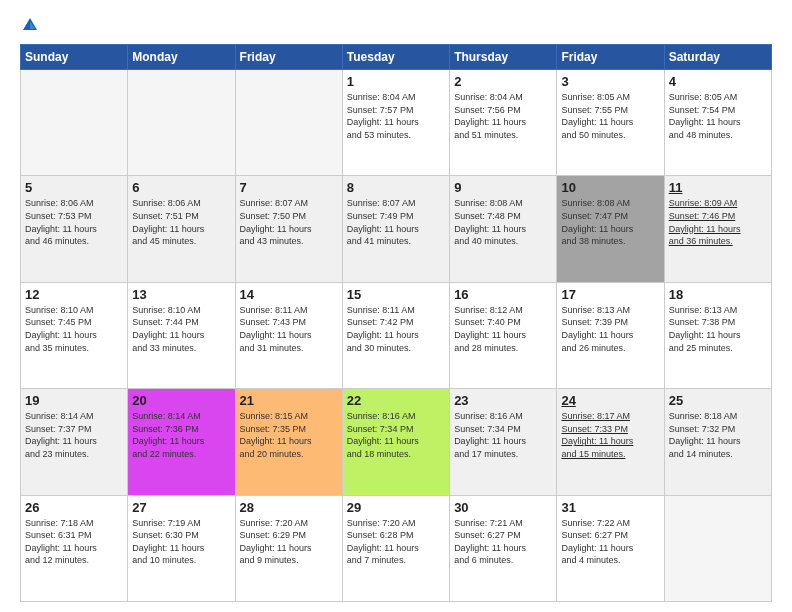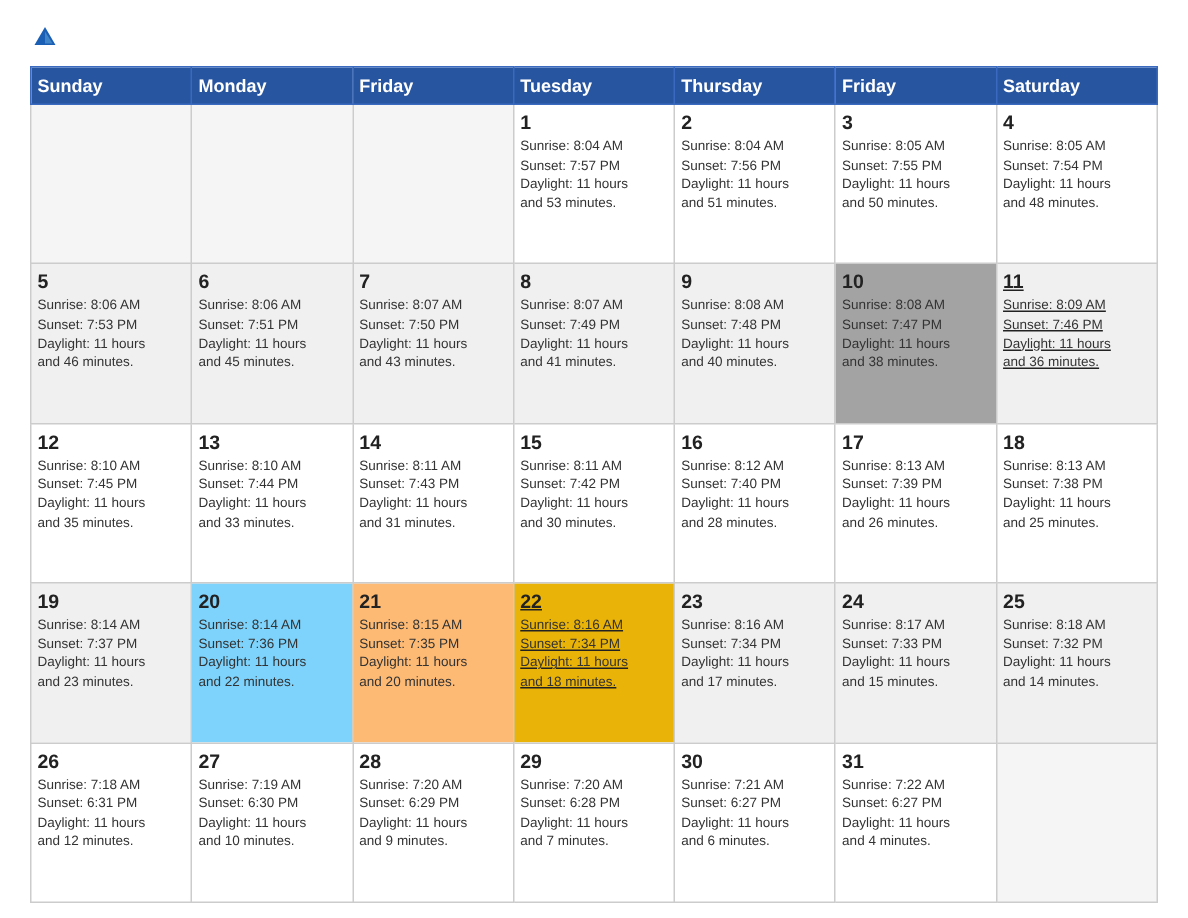--- a/index.html
+++ b/index.html
@@ -206,37 +206,37 @@
           <td>
             <span class="day-number">18</span>
             <div class="day-info">Sunrise: 8:13 AM<br>Sunset: 7:38 PM<br>Daylight: 11 hours<br>and 25 minutes.</div>
           </td>
         </tr>
         <tr style="background: rgb(240, 240, 240);">
           <td style="background: rgb(240, 240, 240); margin-top: 24px;">
             <span class="day-number">19</span>
             <div class="day-info">Sunrise: 8:14 AM<br>Sunset: 7:37 PM<br>Daylight: 11 hours<br>and 23 minutes.</div>
           </td>
-          <td style="background: #7dd3fc;">
+          <td style="background: #d946ef;">
             <span class="day-number">20</span>
             <div class="day-info">Sunrise: 8:14 AM<br>Sunset: 7:36 PM<br>Daylight: 11 hours<br>and 22 minutes.</div>
           </td>
           <td style="background: #fdba74;">
             <span class="day-number">21</span>
             <div class="day-info">Sunrise: 8:15 AM<br>Sunset: 7:35 PM<br>Daylight: 11 hours<br>and 20 minutes.</div>
           </td>
-          <td style="background: #eab308; text-decoration: underline;">
+          <td style="background: #bef264;">
             <span class="day-number">22</span>
             <div class="day-info">Sunrise: 8:16 AM<br>Sunset: 7:34 PM<br>Daylight: 11 hours<br>and 18 minutes.</div>
           </td>
           <td style="background: rgb(240, 240, 240); margin-top: 32px;">
             <span class="day-number">23</span>
             <div class="day-info">Sunrise: 8:16 AM<br>Sunset: 7:34 PM<br>Daylight: 11 hours<br>and 17 minutes.</div>
           </td>
-          <td style="background: rgb(240, 240, 240);">
+          <td style="background: rgb(240, 240, 240); text-decoration: underline;">
             <span class="day-number">24</span>
             <div class="day-info">Sunrise: 8:17 AM<br>Sunset: 7:33 PM<br>Daylight: 11 hours<br>and 15 minutes.</div>
           </td>
           <td style="background: rgb(240, 240, 240); margin-top: 16px;">
             <span class="day-number">25</span>
             <div class="day-info">Sunrise: 8:18 AM<br>Sunset: 7:32 PM<br>Daylight: 11 hours<br>and 14 minutes.</div>
           </td>
         </tr>
         <tr>
           <td>

